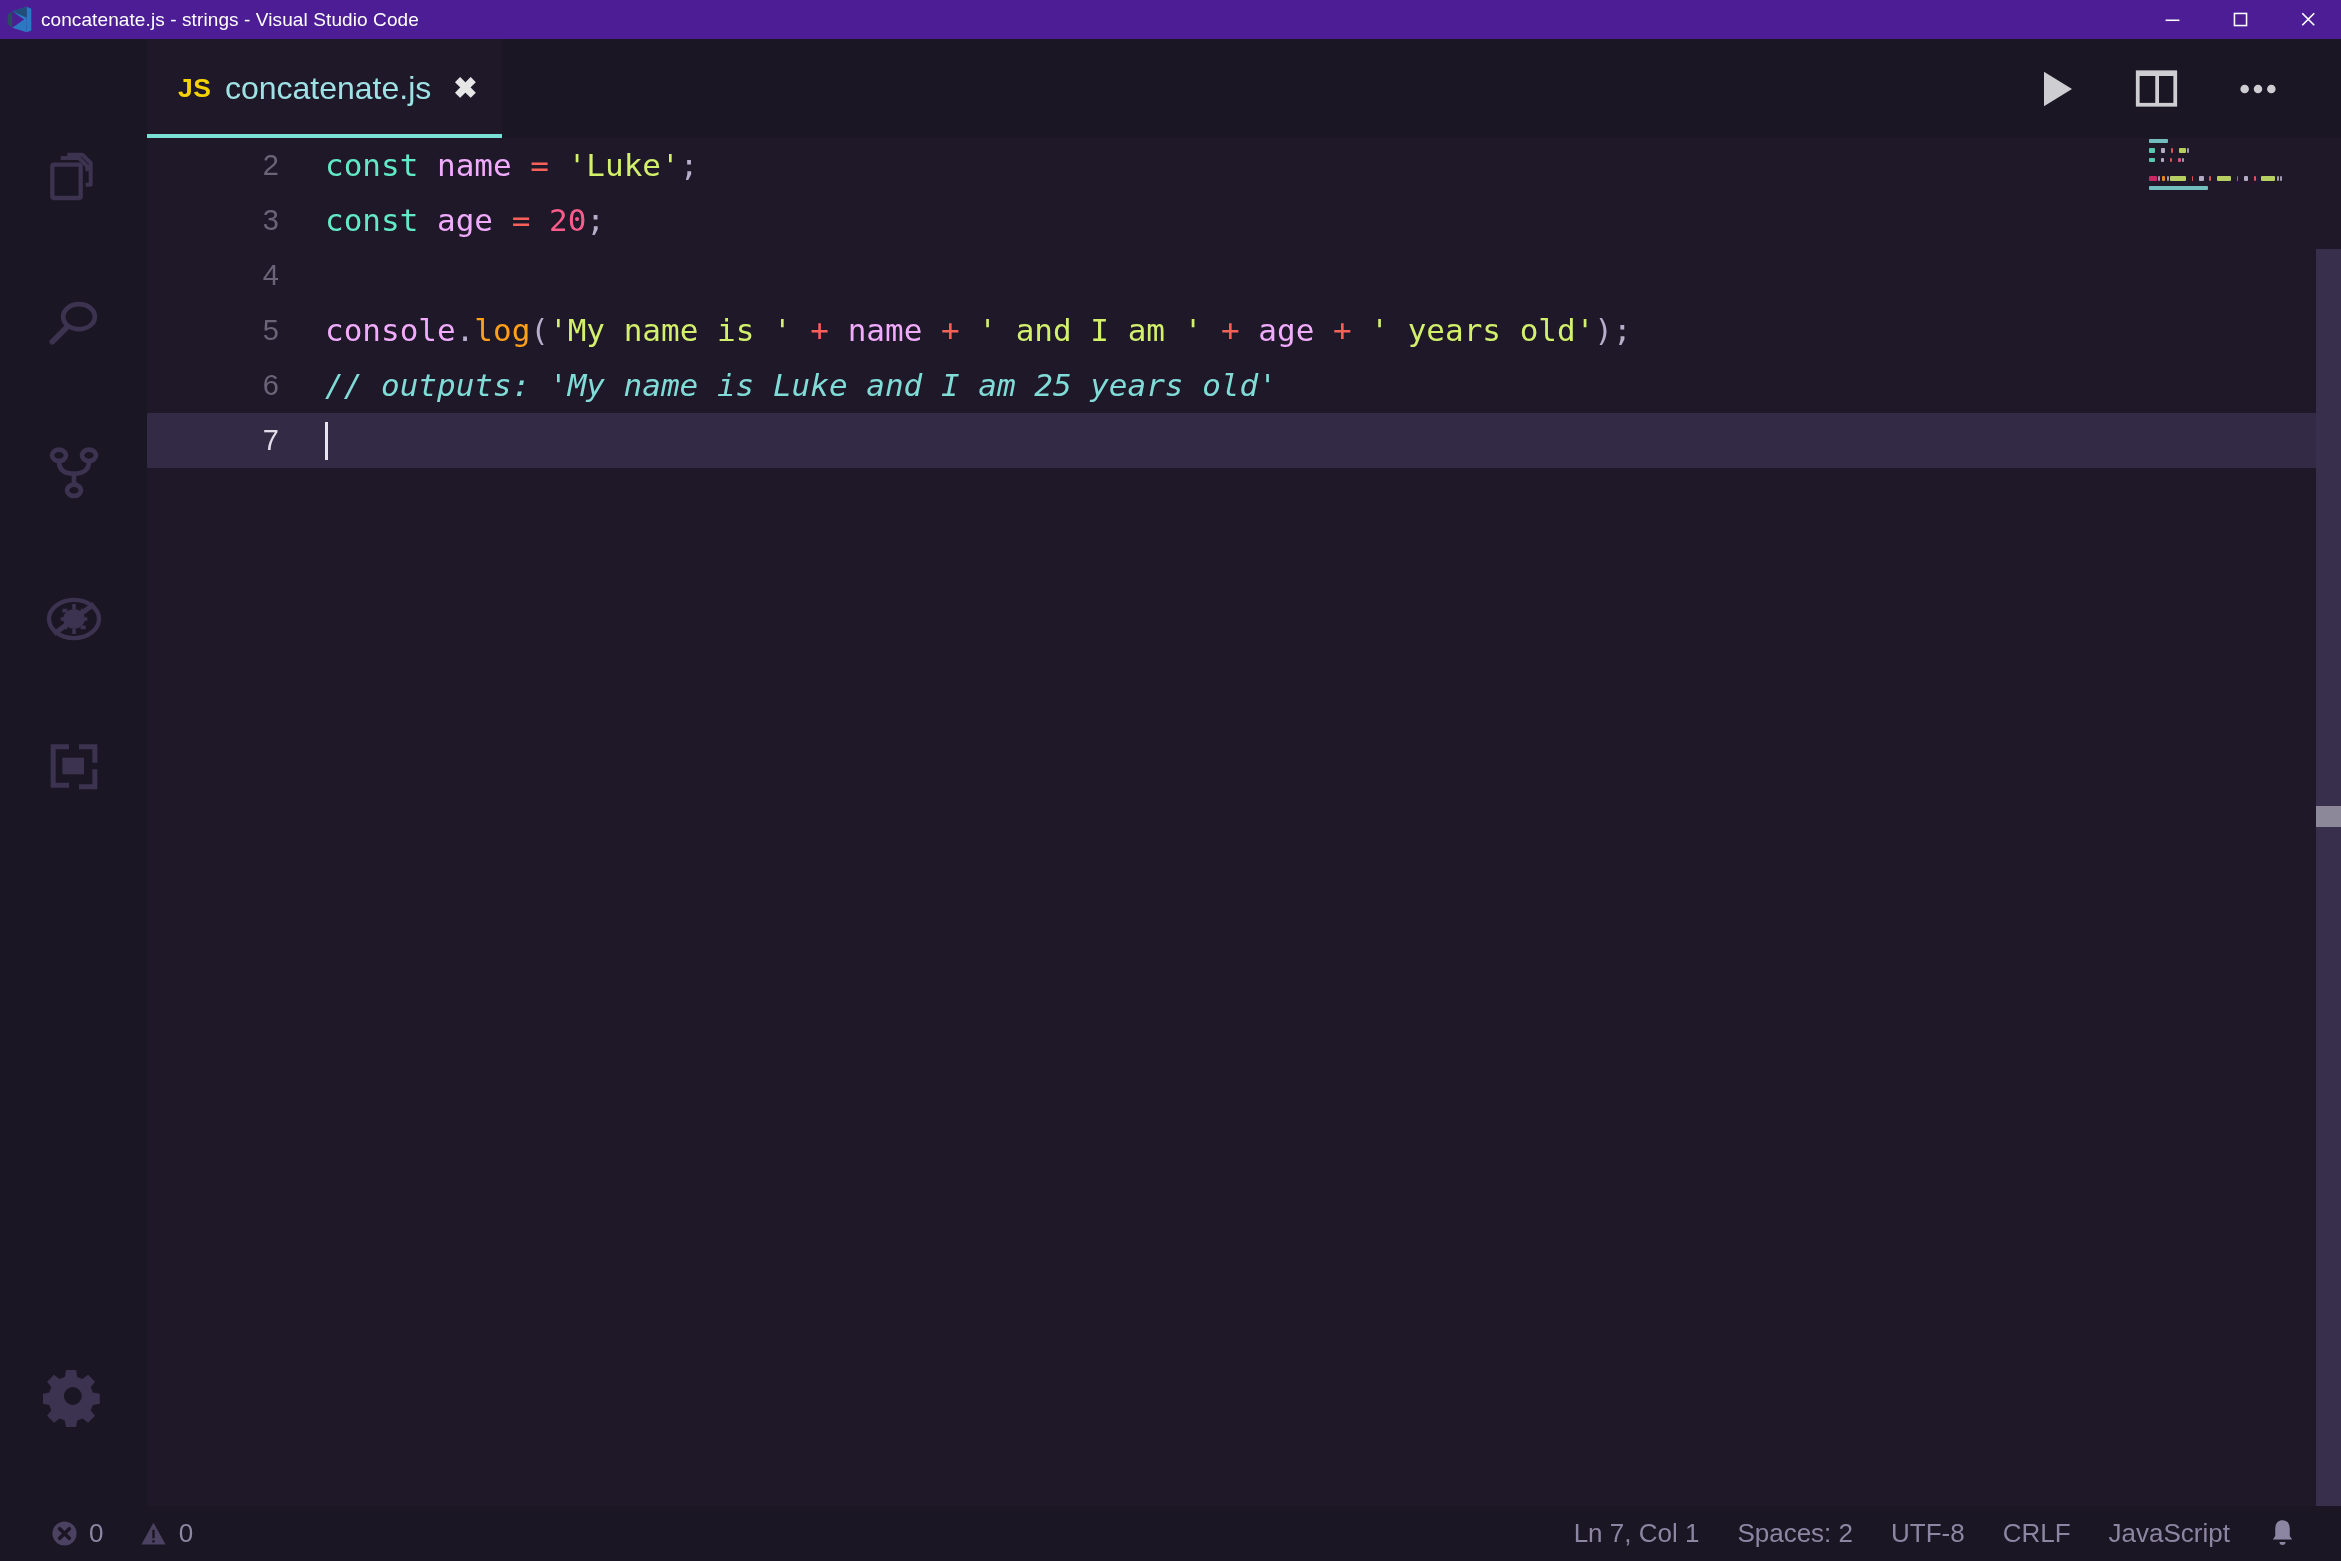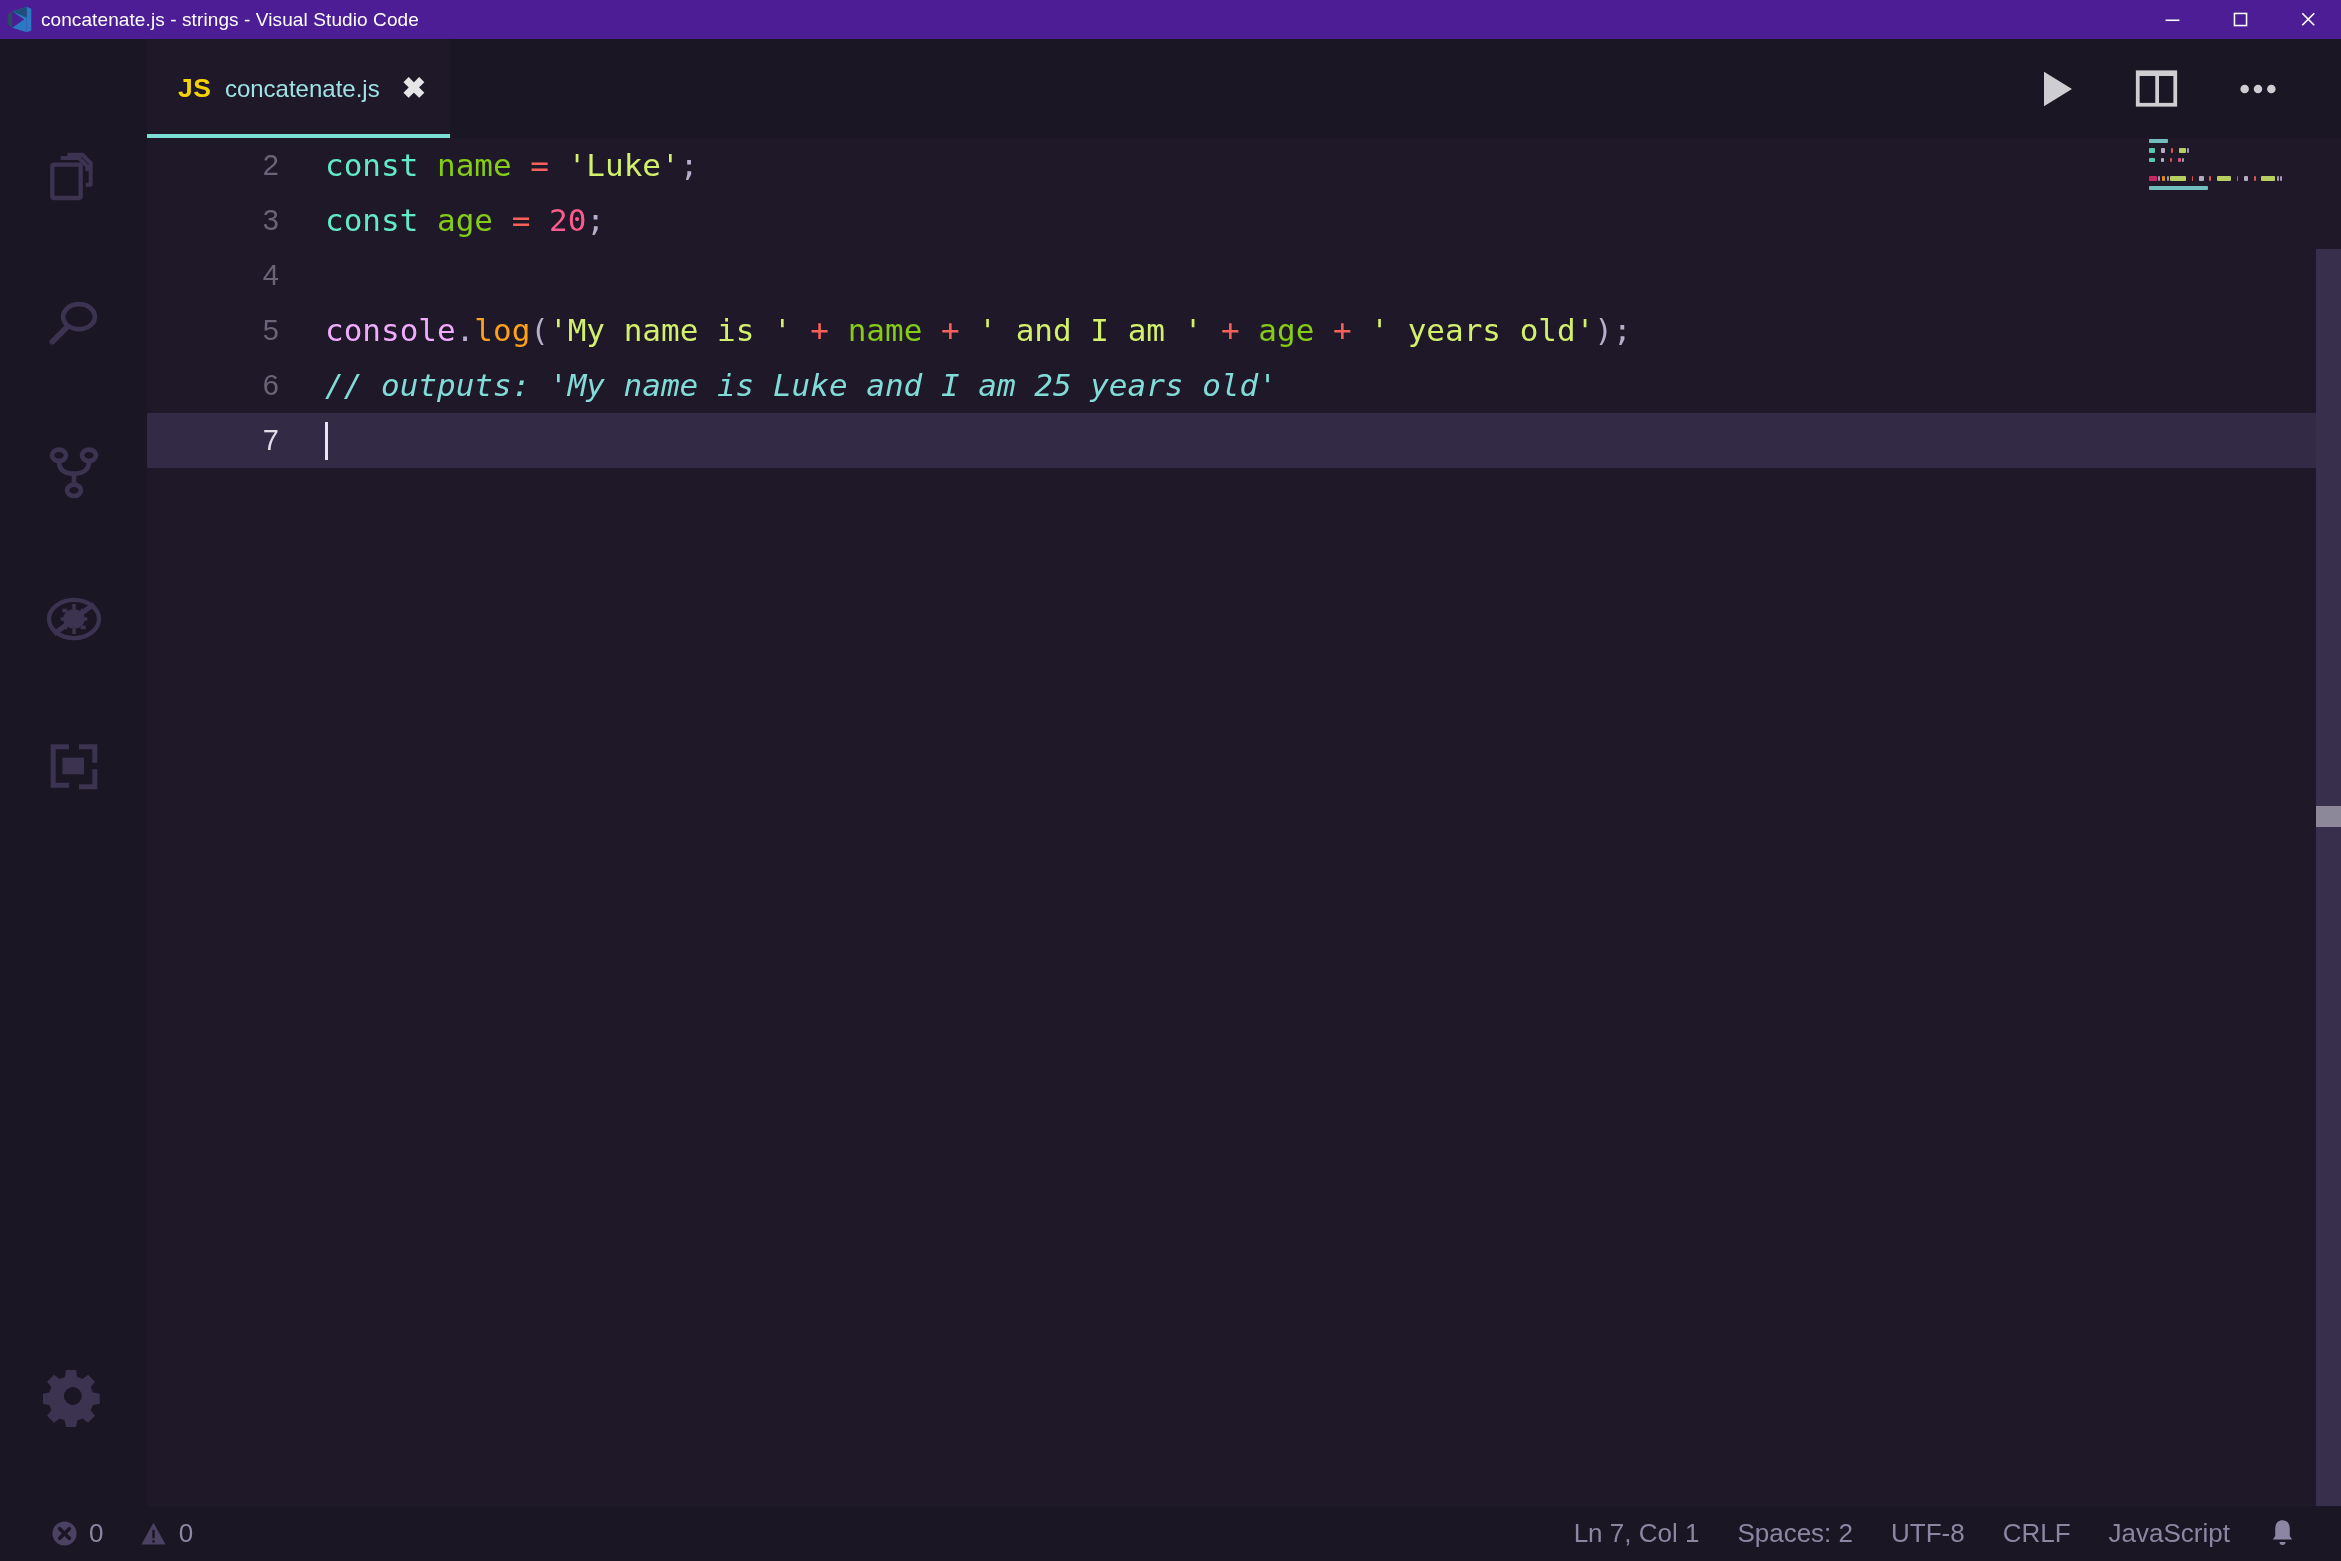--- a/index.html
+++ b/index.html
@@ -67,21 +67,21 @@
   }
   .tab.active::after {
     content:""; position:absolute; left:0; right:0; bottom:0; height:4.3px;
     background:#7adfd4;
   }
   .tab-js {
     color:#f5d302; font-size:26.5px; font-weight:bold; letter-spacing:0.4px;
     font-family:"Liberation Sans", sans-serif; margin-right:13.7px;
   }
   .tab-label {
-    color:#9fe2e6; font-size:24px; font-family:"Liberation Sans", sans-serif;
+    color:#9fe2e6; font-size:32px; font-family:"Liberation Sans", sans-serif;
     white-space:nowrap;
   }
   .tab-close {
     margin-left:22px; color:#e6e6e6; font-size:29px; line-height:1;
     font-family:"Liberation Sans", sans-serif; font-weight:bold;
   }
   .tabs-fill { flex:1 1 auto; background:#1b1624; }
   .editor-actions {
     display:flex; align-items:center; gap:0; background:#1b1624; padding-right:34px;
   }
@@ -107,21 +107,21 @@
   }
   .code-line.current .ln { color:#e0dce8; }
   .ltext { flex:1 1 auto; padding-left:22px; position:relative; }
   .cursor {
     display:inline-block; width:2.6px; height:38px; background:#e8e4f0;
     vertical-align:middle; position:relative; top:-1.7px;
   }
 
   
   .t-key   { color:#62e9c6; }
-  .t-var   { color:#84cc16; }
+  .t-var   { color:#f0abfc; }
   .t-op    { color:#f8615a; }
   .t-str   { color:#d2f06b; }
   .t-num   { color:#fb5c8c; }
   .t-punc  { color:#b8aecb; }
   .t-obj   { color:#f0abfc; }
   .t-fn    { color:#ffa01c; }
   .t-cmt   { color:#81dcd8; font-style:italic; }
 
   
   .minimap {

